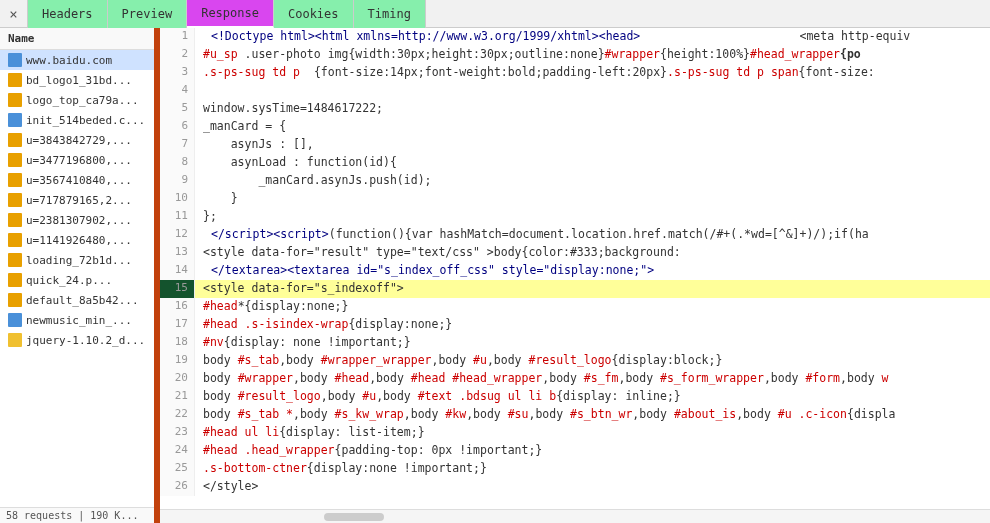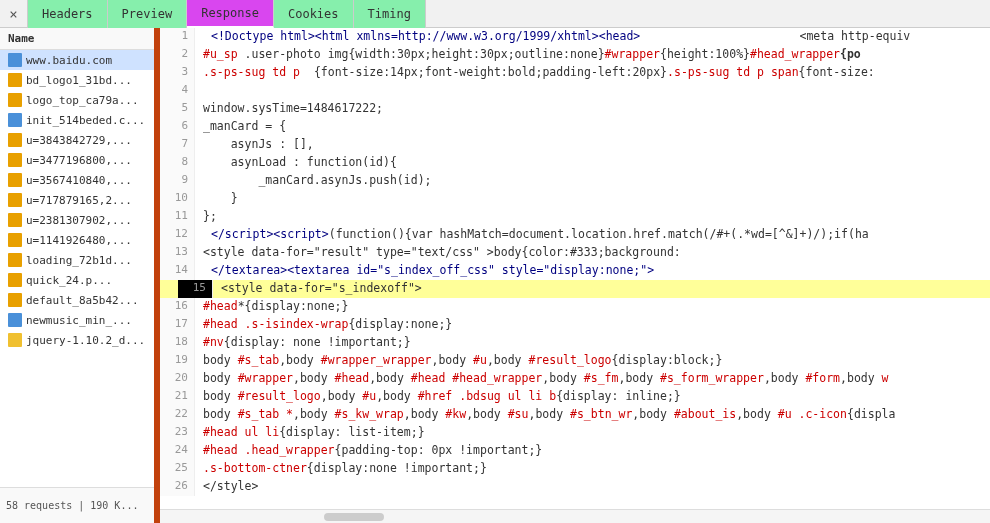--- a/index.html
+++ b/index.html
@@ -120,21 +120,21 @@
     .file-icon.doc {
       background: #4a90d9;
     }
 
     .file-list-footer {
       border-top: 1px solid #ddd;
       padding: 3px 6px;
       font-size: 10px;
       color: #555;
       background: #f9f9f9;
-      height: 36px;
+      height: 16px;
       display: flex;
       align-items: center;
     }
 
     
     .code-panel {
       flex: 1;
       display: flex;
       flex-direction: column;
       overflow: hidden;
@@ -333,21 +333,21 @@
           <div class="line-num">13</div>
           <div class="line-code"><span style="color:#333;">&lt;style data-for="result" type="text/css" &gt;body{color:#333;background:</span></div>
         </div>
 
         <div class="line-row">
           <div class="line-num">14</div>
           <div class="line-code"><span class="c-tag">&lt;/textarea&gt;&lt;textarea id="s_index_off_css" style="display:none;"&gt;</span></div>
         </div>
 
         <div class="line-row highlight-yellow">
-          <div class="line-num" style="background:#000000;margin-left:18px;">15</div>
+          <div class="line-num" style="background:#14532d;">15</div>
           <div class="line-code">&lt;style data-for="s_indexoff"&gt;</div>
         </div>
 
         <div class="line-row">
           <div class="line-num">16</div>
           <div class="line-code"><span class="c-red">#head</span>*{display:none;}</div>
         </div>
 
         <div class="line-row">
           <div class="line-num">17</div>
@@ -364,21 +364,21 @@
           <div class="line-code">body <span class="c-red">#s_tab</span>,body <span class="c-red">#wrapper_wrapper</span>,body <span class="c-red">#u</span>,body <span class="c-red">#result_logo</span>{display:block;}</div>
         </div>
 
         <div class="line-row">
           <div class="line-num">20</div>
           <div class="line-code">body <span class="c-red">#wrapper</span>,body <span class="c-red">#head</span>,body <span class="c-red">#head #head_wrapper</span>,body <span class="c-red">#s_fm</span>,body <span class="c-red">#s_form_wrapper</span>,body <span class="c-red">#form</span>,body <span class="c-red">w</span></div>
         </div>
 
         <div class="line-row">
           <div class="line-num">21</div>
-          <div class="line-code">body <span class="c-red">#result_logo</span>,body <span class="c-red">#u</span>,body <span class="c-red">#href .bdsug ul li b</span>{display: inline;}</div>
+          <div class="line-code">body <span class="c-red">#result_logo</span>,body <span class="c-red">#u</span>,body <span class="c-red">#text .bdsug ul li b</span>{display: inline;}</div>
         </div>
 
         <div class="line-row">
           <div class="line-num">22</div>
           <div class="line-code">body <span class="c-red">#s_tab *</span>,body <span class="c-red">#s_kw_wrap</span>,body <span class="c-red">#kw</span>,body <span class="c-red">#su</span>,body <span class="c-red">#s_btn_wr</span>,body <span class="c-red">#about_is</span>,body <span class="c-red">#u .c-icon</span>{displa</div>
         </div>
 
         <div class="line-row">
           <div class="line-num">23</div>
           <div class="line-code"><span class="c-red">#head ul li</span>{display: list-item;}</div>

